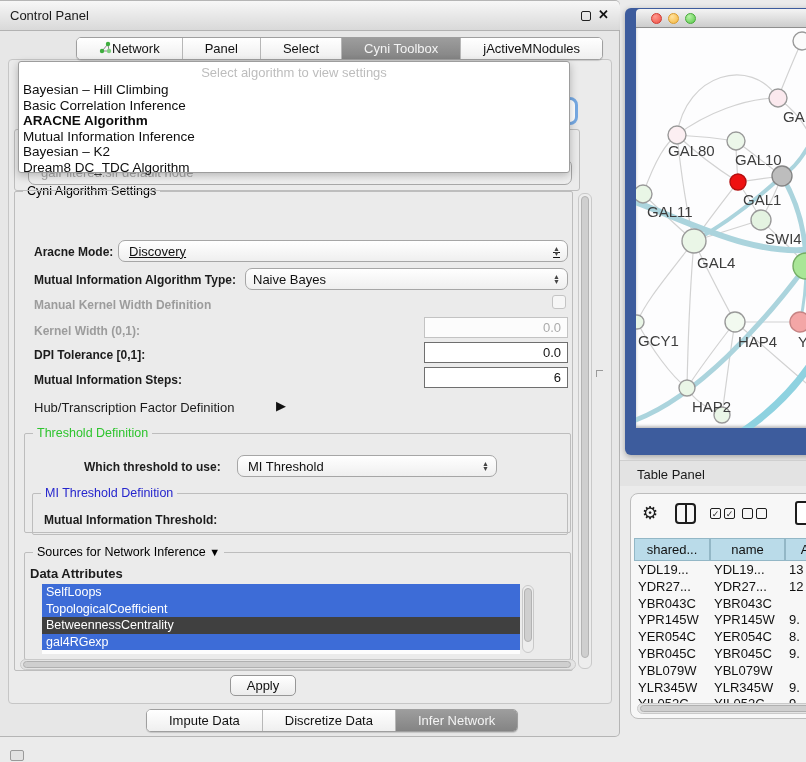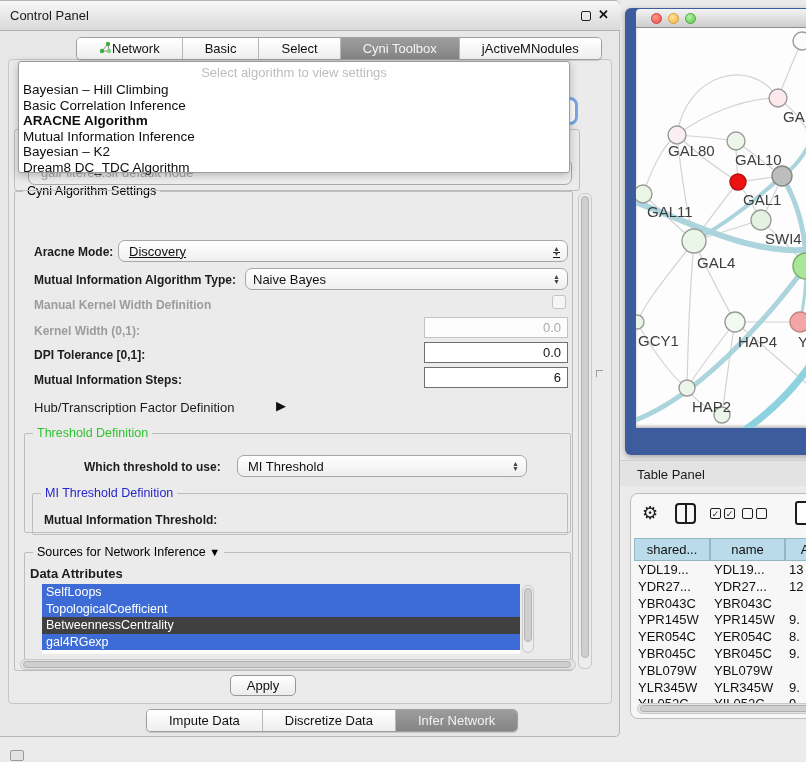--- a/index.html
+++ b/index.html
@@ -99,21 +99,21 @@
         <div class="seg">
           <span><svg width="13" height="13">
               <path d="M3,10 L9,3 M9,3 L10,10 M3,10 L10,10" stroke="#8a8a8a" stroke-width="1"></path>
               <circle cx="3" cy="10" r="2.2" fill="#3fae3f"></circle>
               <circle cx="9" cy="3" r="2.2" fill="#3fae3f"></circle>
               <circle cx="10" cy="10" r="2.2" fill="#7fd07f"></circle>
             </svg></span>
           <span>Network</span>
         </div>
         <div class="seg">
-          <span>Basic</span>
+          <span>Panel</span>
         </div>
         <div class="seg">
           <span>Select</span>
         </div>
         <div class="seg sel">
           <span>Cyni Toolbox</span>
         </div>
         <div class="seg">
           <span>jActiveMNodules</span>
         </div>
@@ -164,21 +164,21 @@
     <span class="lbl" style="left:34px;top:372px;">Mutual Information Steps:</span>
     <div class="fld" style="left:424px;top:366px;width:144px;height:21px;">6</div>
 
     <span class="lbl" style="left:34px;top:399px;font-weight:normal;font-size:13px;">Hub/Transcription Factor Definition</span>
     <span class="abs" style="left:276px;top:397px;font-size:13px;color:#111;">▶</span>
 
     <div class="gbox" style="left:24px;top:432px;width:547px;height:100px;">
       <span class="gtitle green">Threshold Definition</span>
     </div>
     <span class="lbl" style="left:84px;top:459px;">Which threshold to use:</span>
-    <div class="combo" style="left:237px;top:454px;width:290px;height:22px;">
+    <div class="combo" style="left:237px;top:454px;width:260px;height:22px;">
       <span>MI Threshold</span>
       <span class="spin">
           <span>▲</span>
           <span>▼</span>
         </span>
     </div>
     <div class="gbox" style="left:32px;top:492px;width:536px;height:42px;">
       <span class="gtitle blue">MI Threshold Definition</span>
     </div>
     <span class="lbl" style="left:44px;top:512px;">Mutual Information Threshold:</span>

